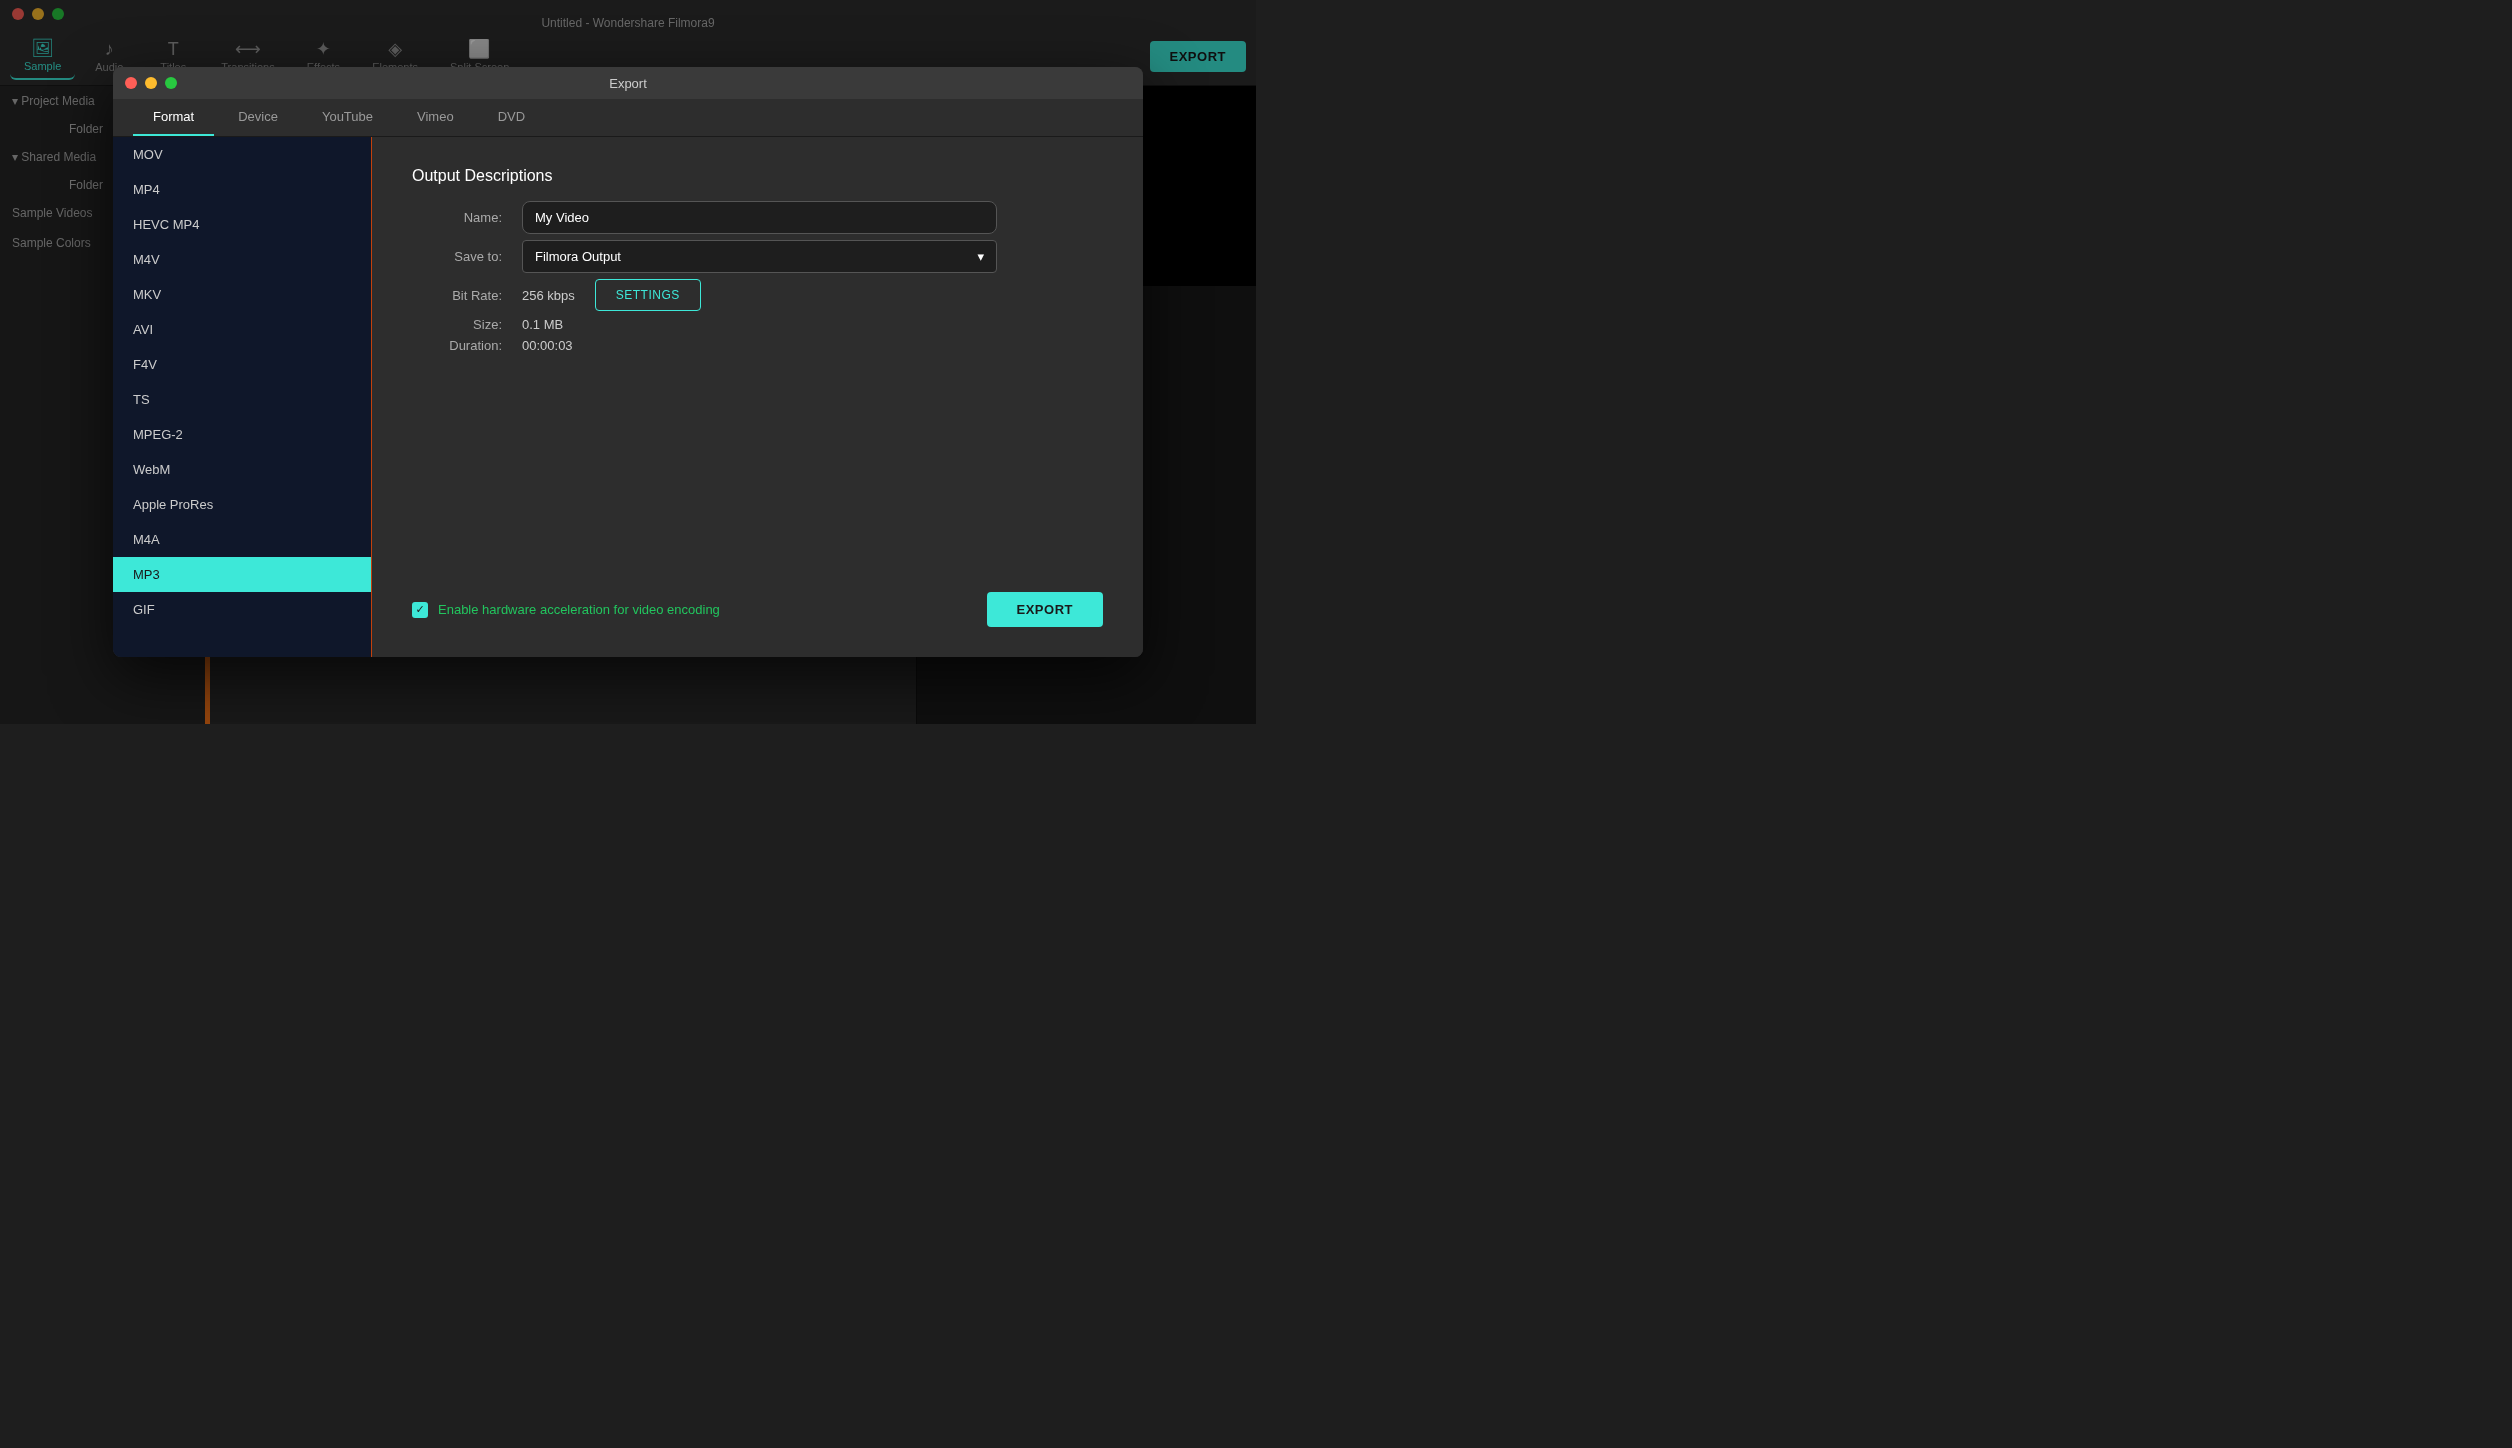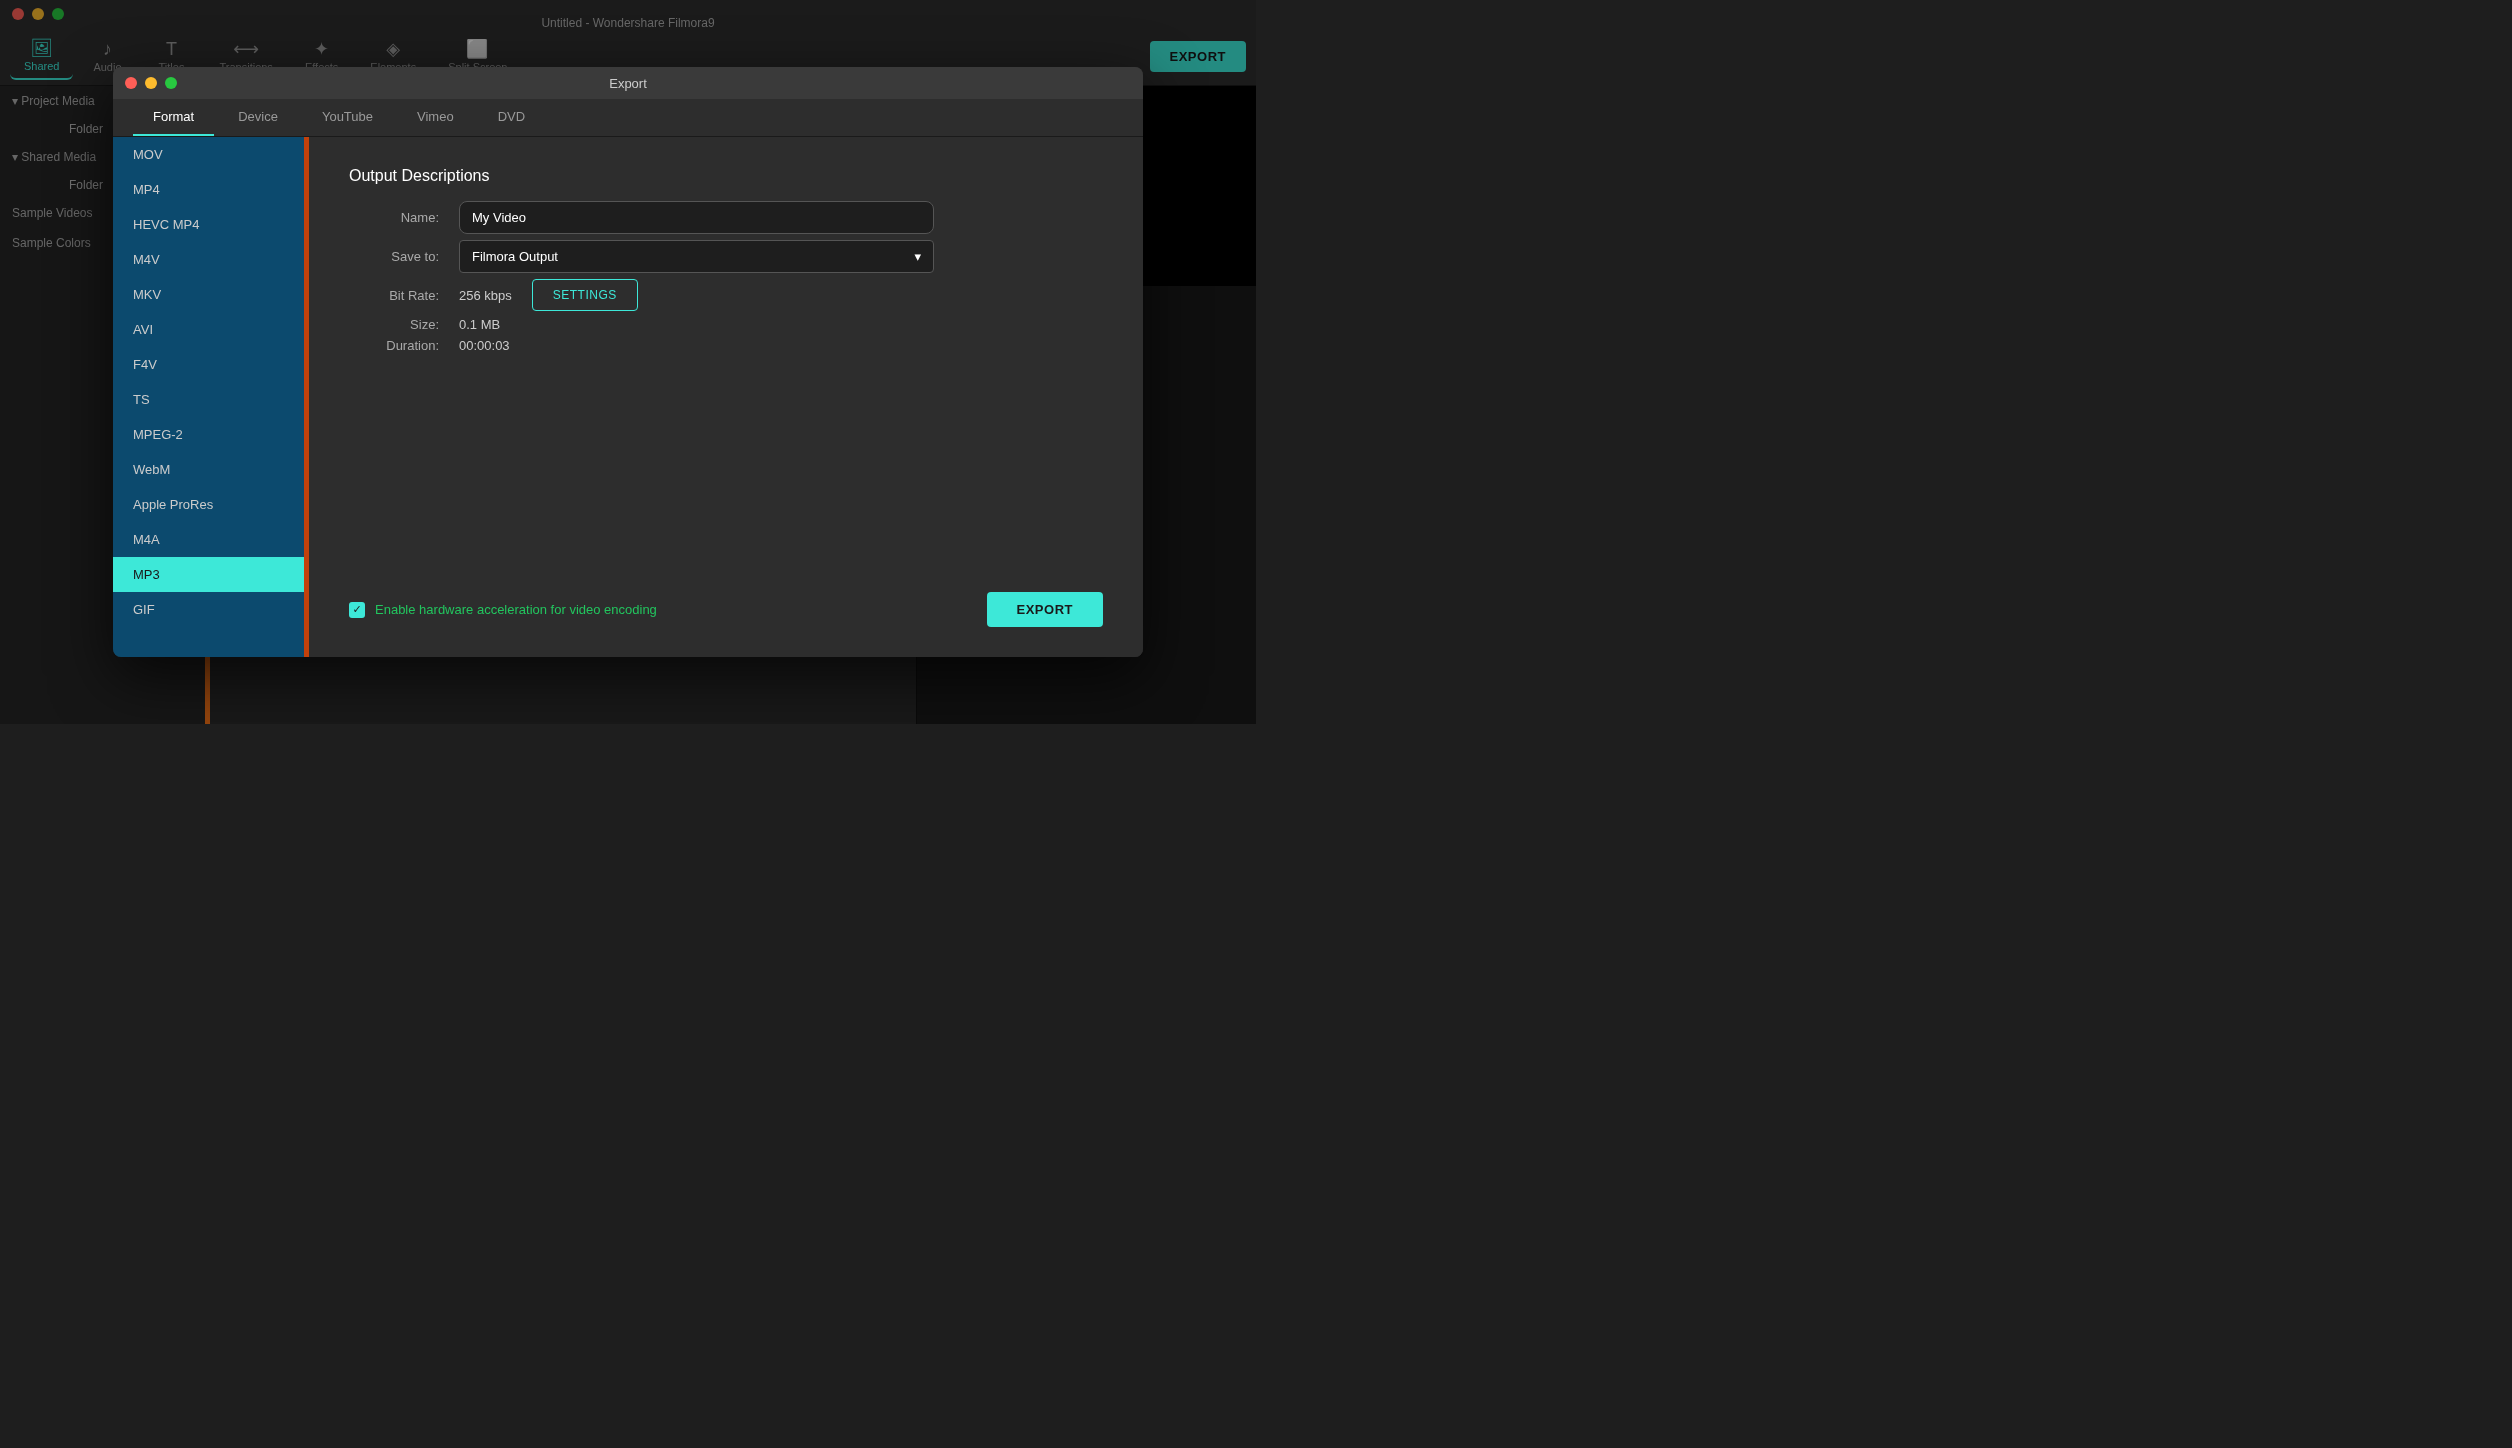--- a/index.html
+++ b/index.html
@@ -261,23 +261,23 @@
     }
 
     
     .modal-body {
       display: flex;
       height: 520px;
     }
 
     
     .format-list {
-      width: 196px;
-      background: #0c4a6e;
-      border-right: 5px solid #c2410c;
+      width: 259px;
+      background: #0f172a;
+      border-right: 1px solid #c2410c;
       overflow-y: auto;
     }
     .format-item {
       padding: 10px 20px;
       color: #ccc;
       font-size: 13px;
       cursor: pointer;
     }
     .format-item.selected {
       background: #3de8d8;
@@ -397,21 +397,21 @@
     <div class="tb-btn tb-close"></div>
     <div class="tb-btn tb-min"></div>
     <div class="tb-btn tb-max"></div>
   </div>
   <span class="title-bar-title">Untitled - Wondershare Filmora9</span>
 </div>
 
 <div class="top-nav">
   <div class="nav-item active">
     <span class="nav-icon">🖼</span>
-    <span>Shared</span>
+    <span>Sample</span>
   </div>
   <div class="nav-item">
     <span class="nav-icon">♪</span>
     <span>Audio</span>
   </div>
   <div class="nav-item">
     <span class="nav-icon">T</span>
     <span>Titles</span>
   </div>
   <div class="nav-item">

